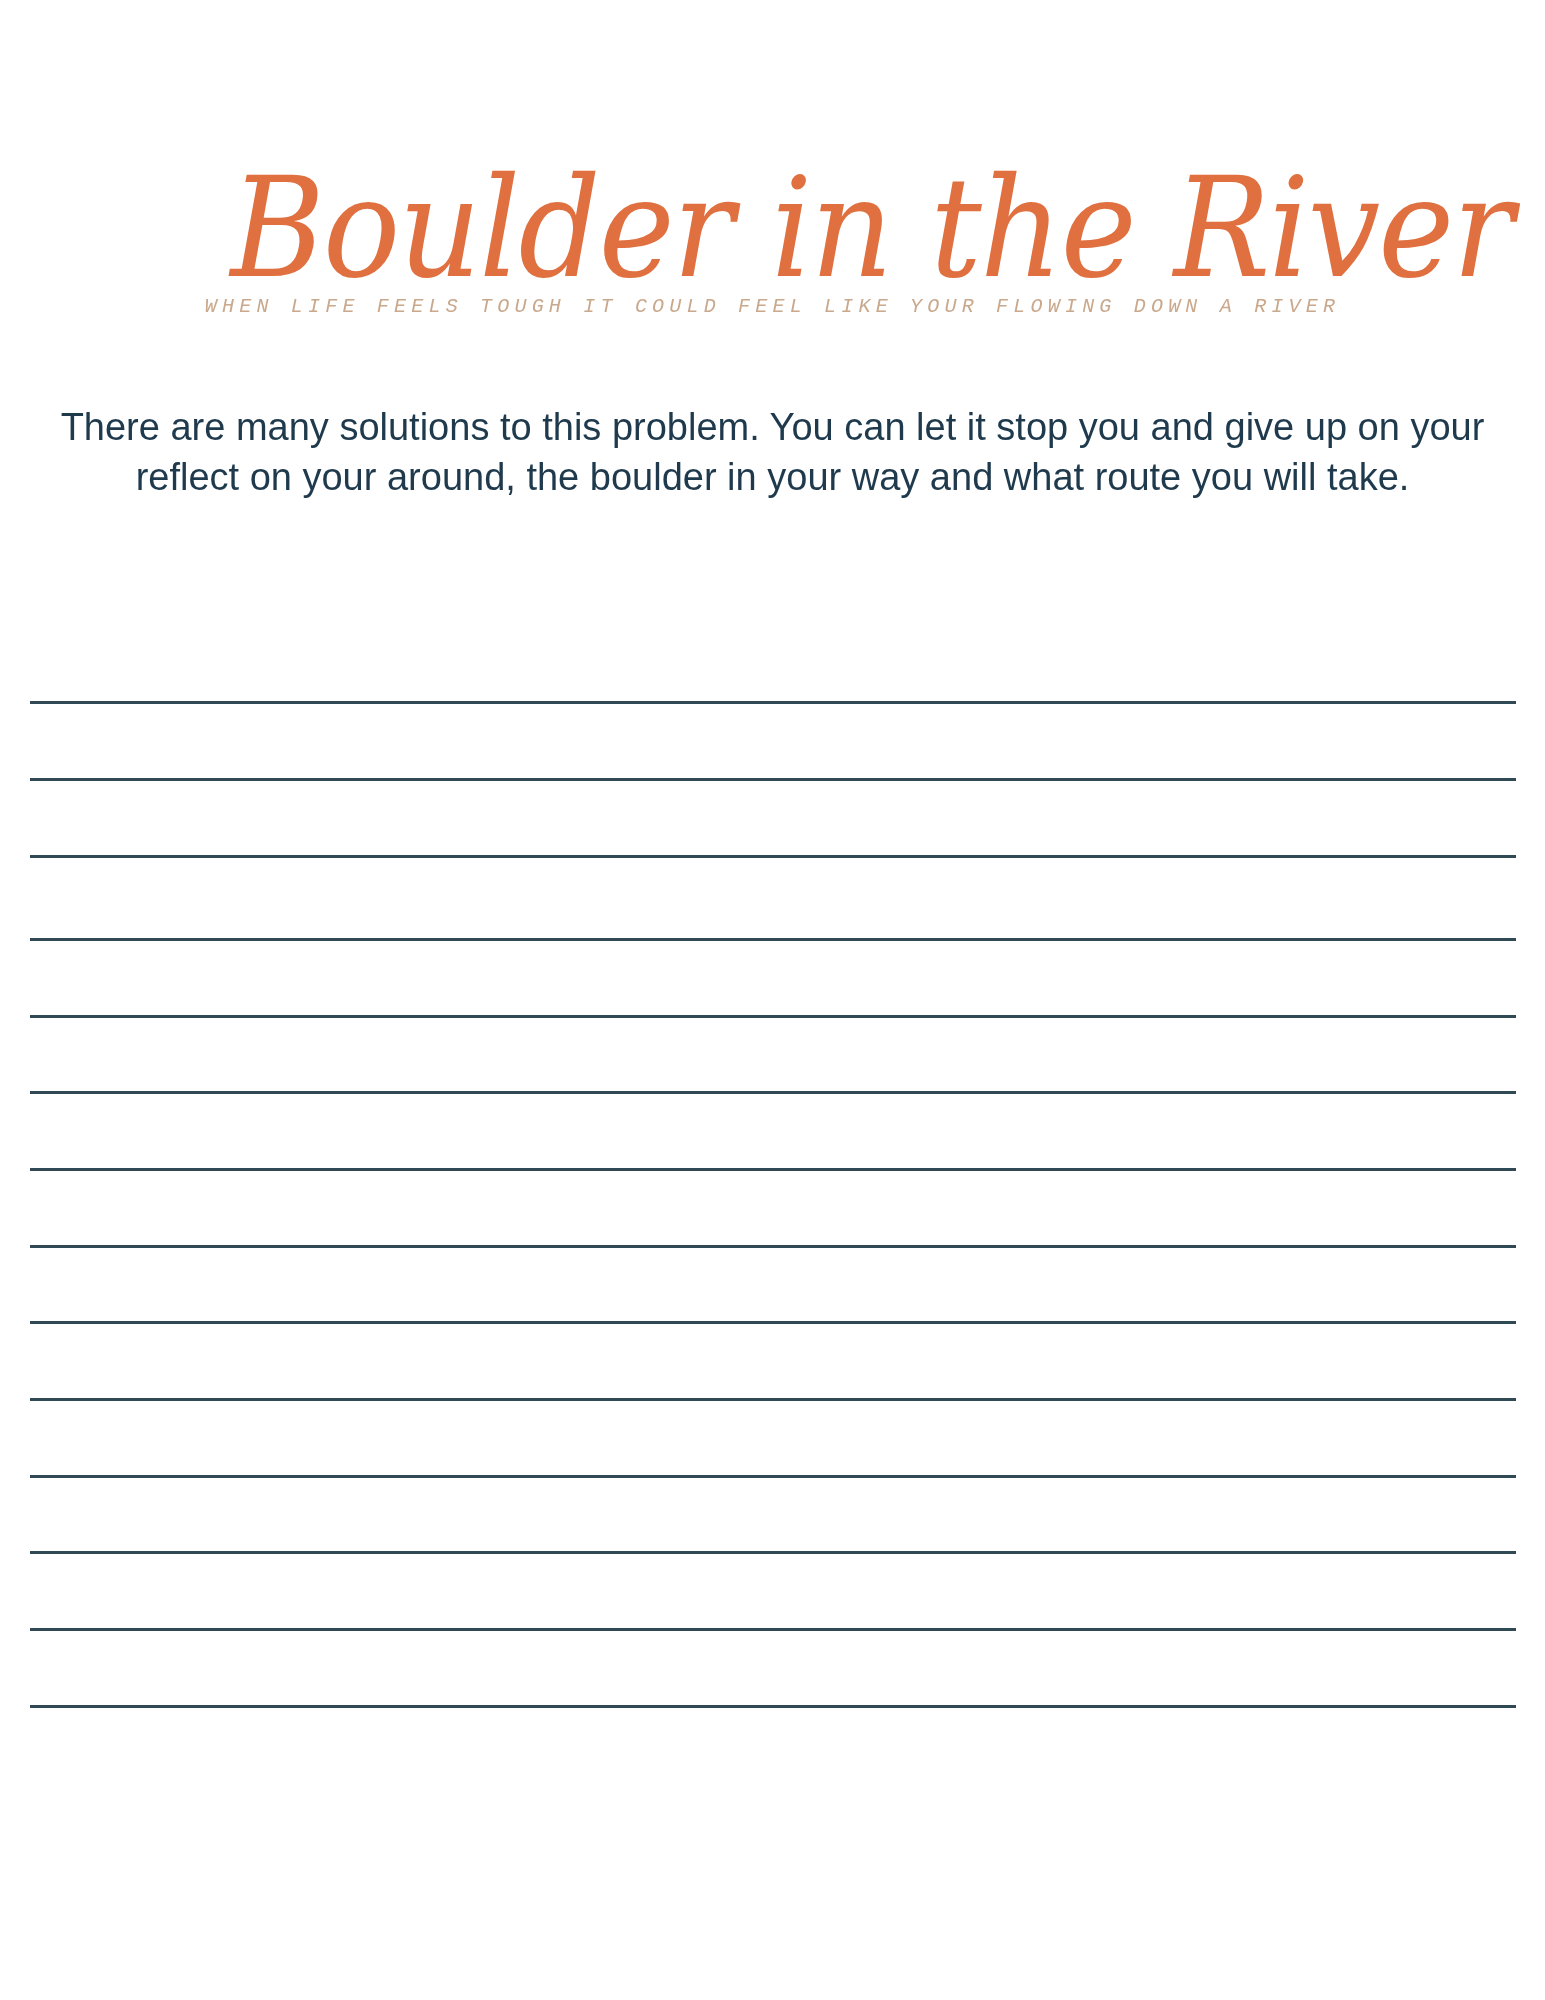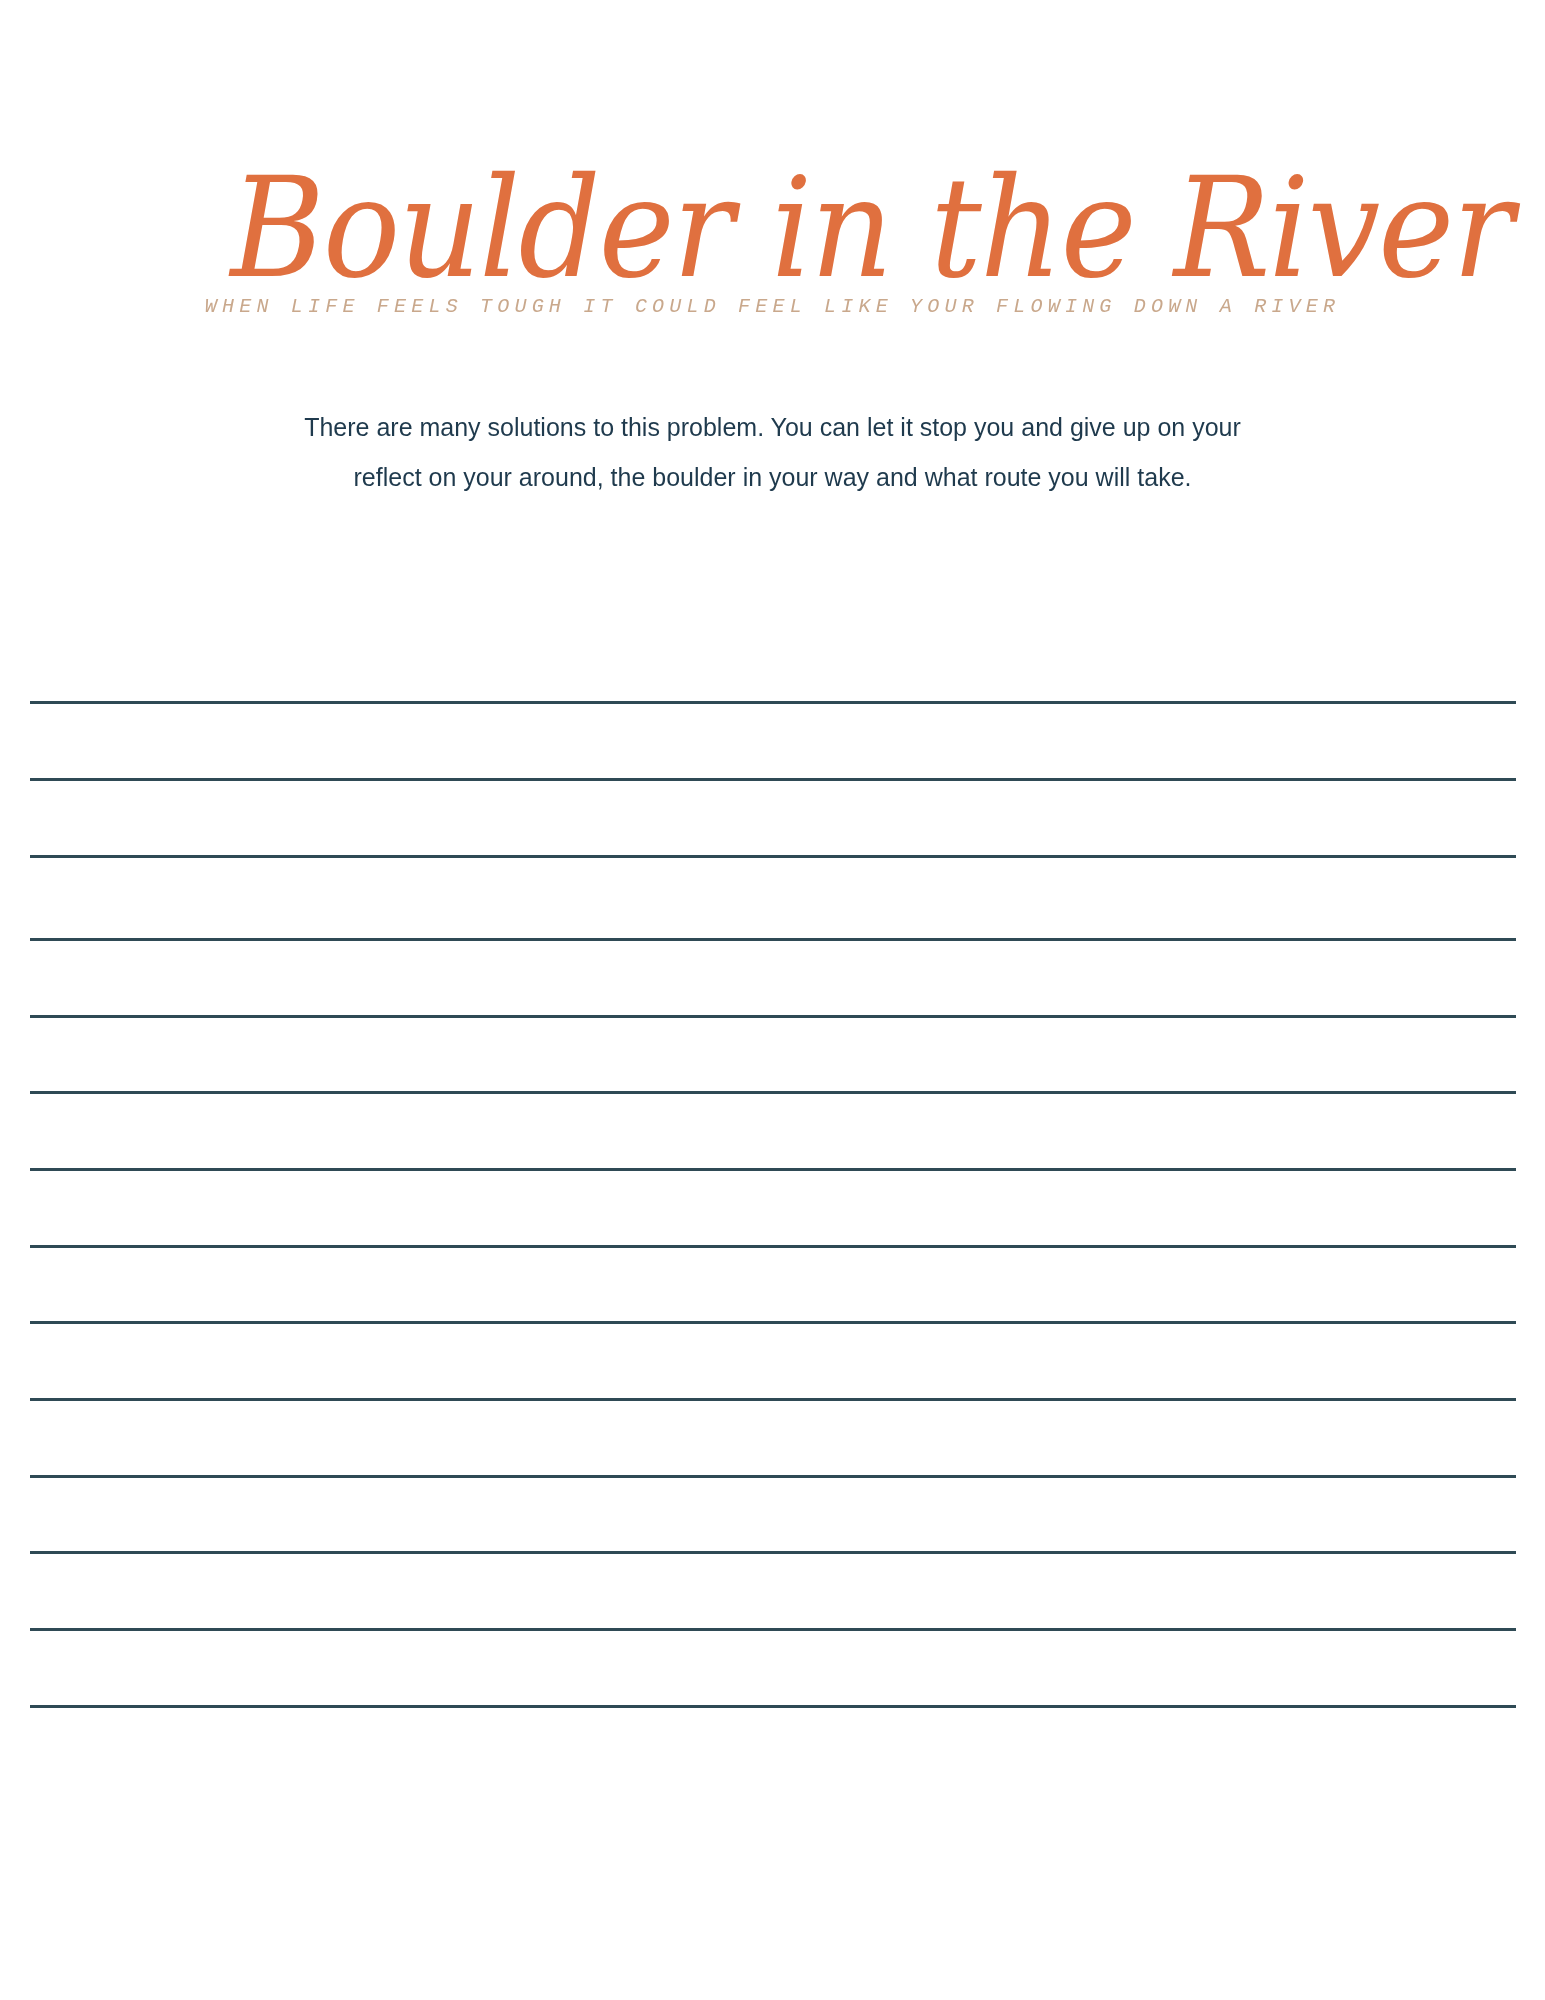--- a/index.html
+++ b/index.html
@@ -55,21 +55,21 @@
       display: block;
       white-space: nowrap;
     }
     .body-text {
       position: absolute;
       left: 40px;
       top: 403px;
       width: 1465px;
       text-align: center;
       font-family: "Liberation Sans", "DejaVu Sans", sans-serif;
-      font-size: 25px;
+      font-size: 38px;
       line-height: 49.5px;
       color: #1f3a4d;
     }
     .body-text .body-line {
       display: block;
       white-space: nowrap;
     }
     .writing-lines {
       position: absolute;
       left: 0; top: 0;

